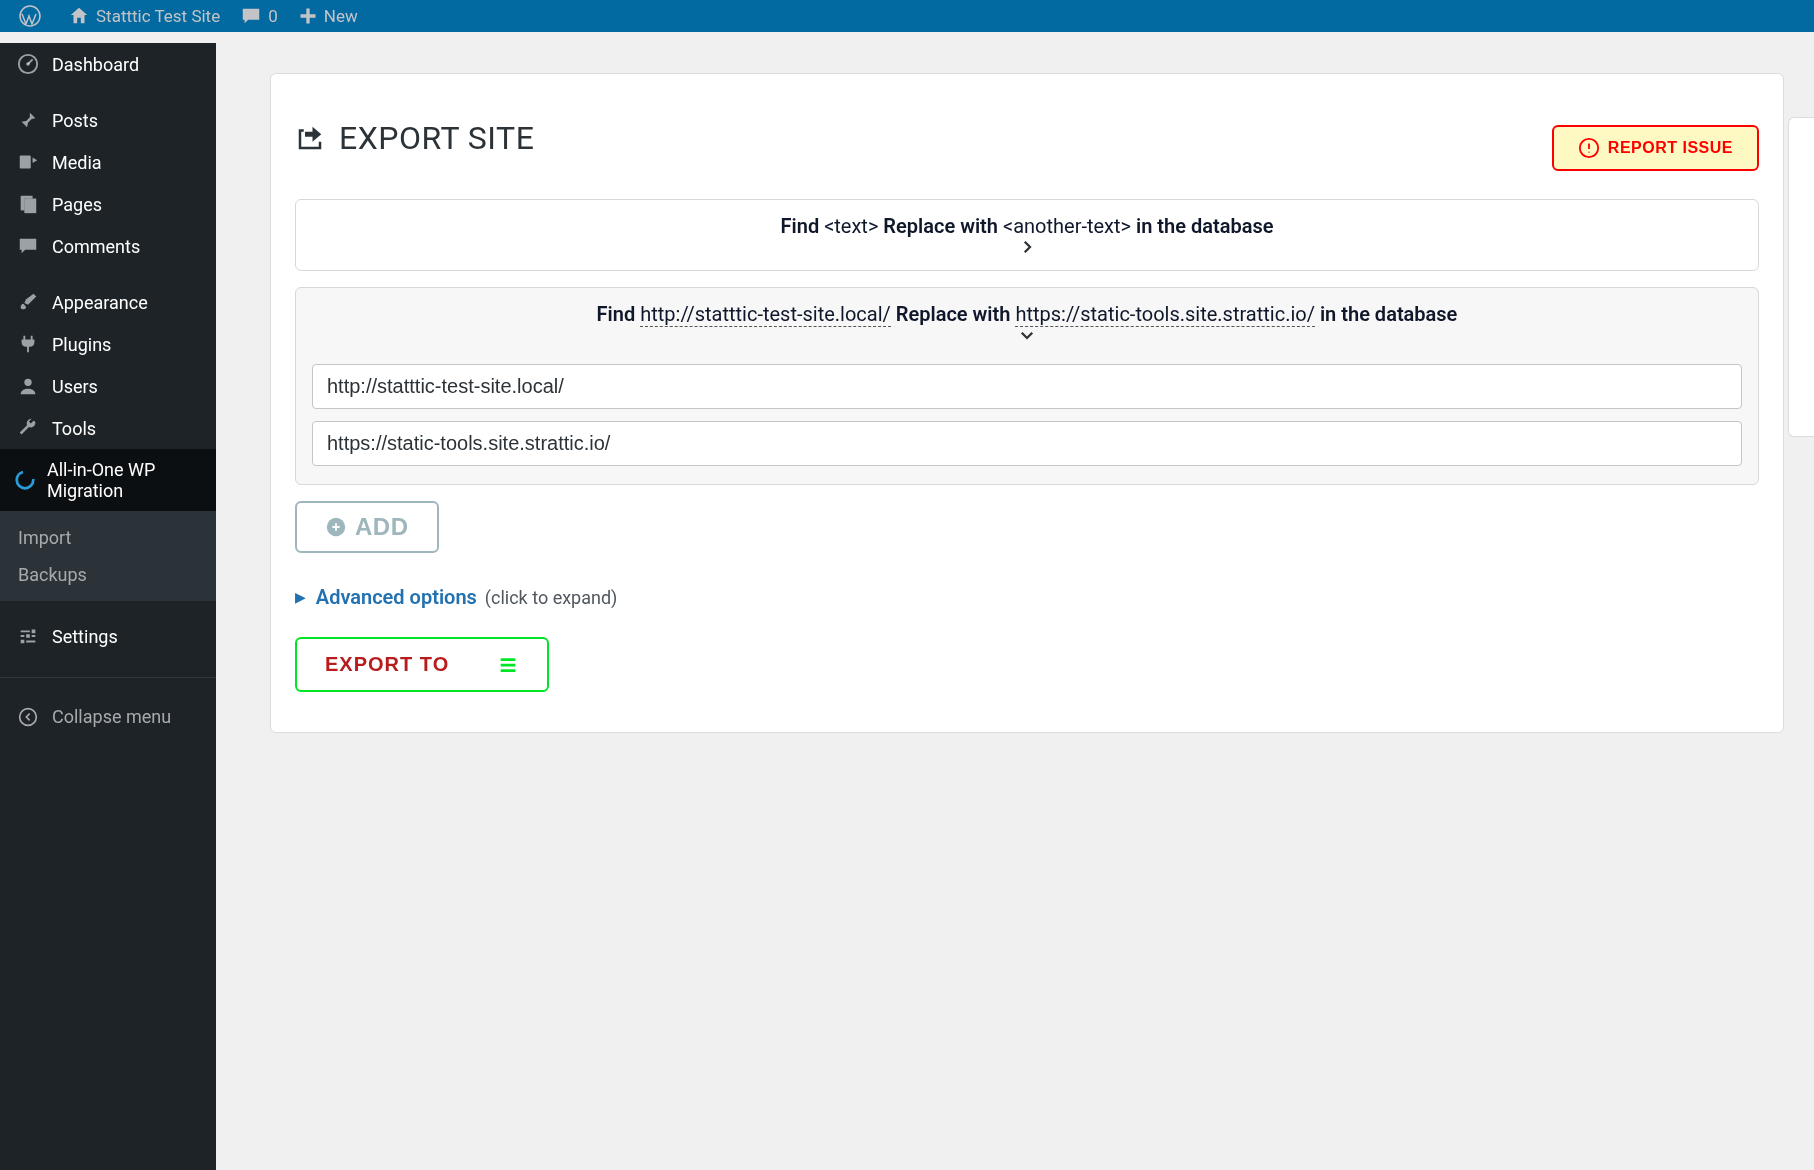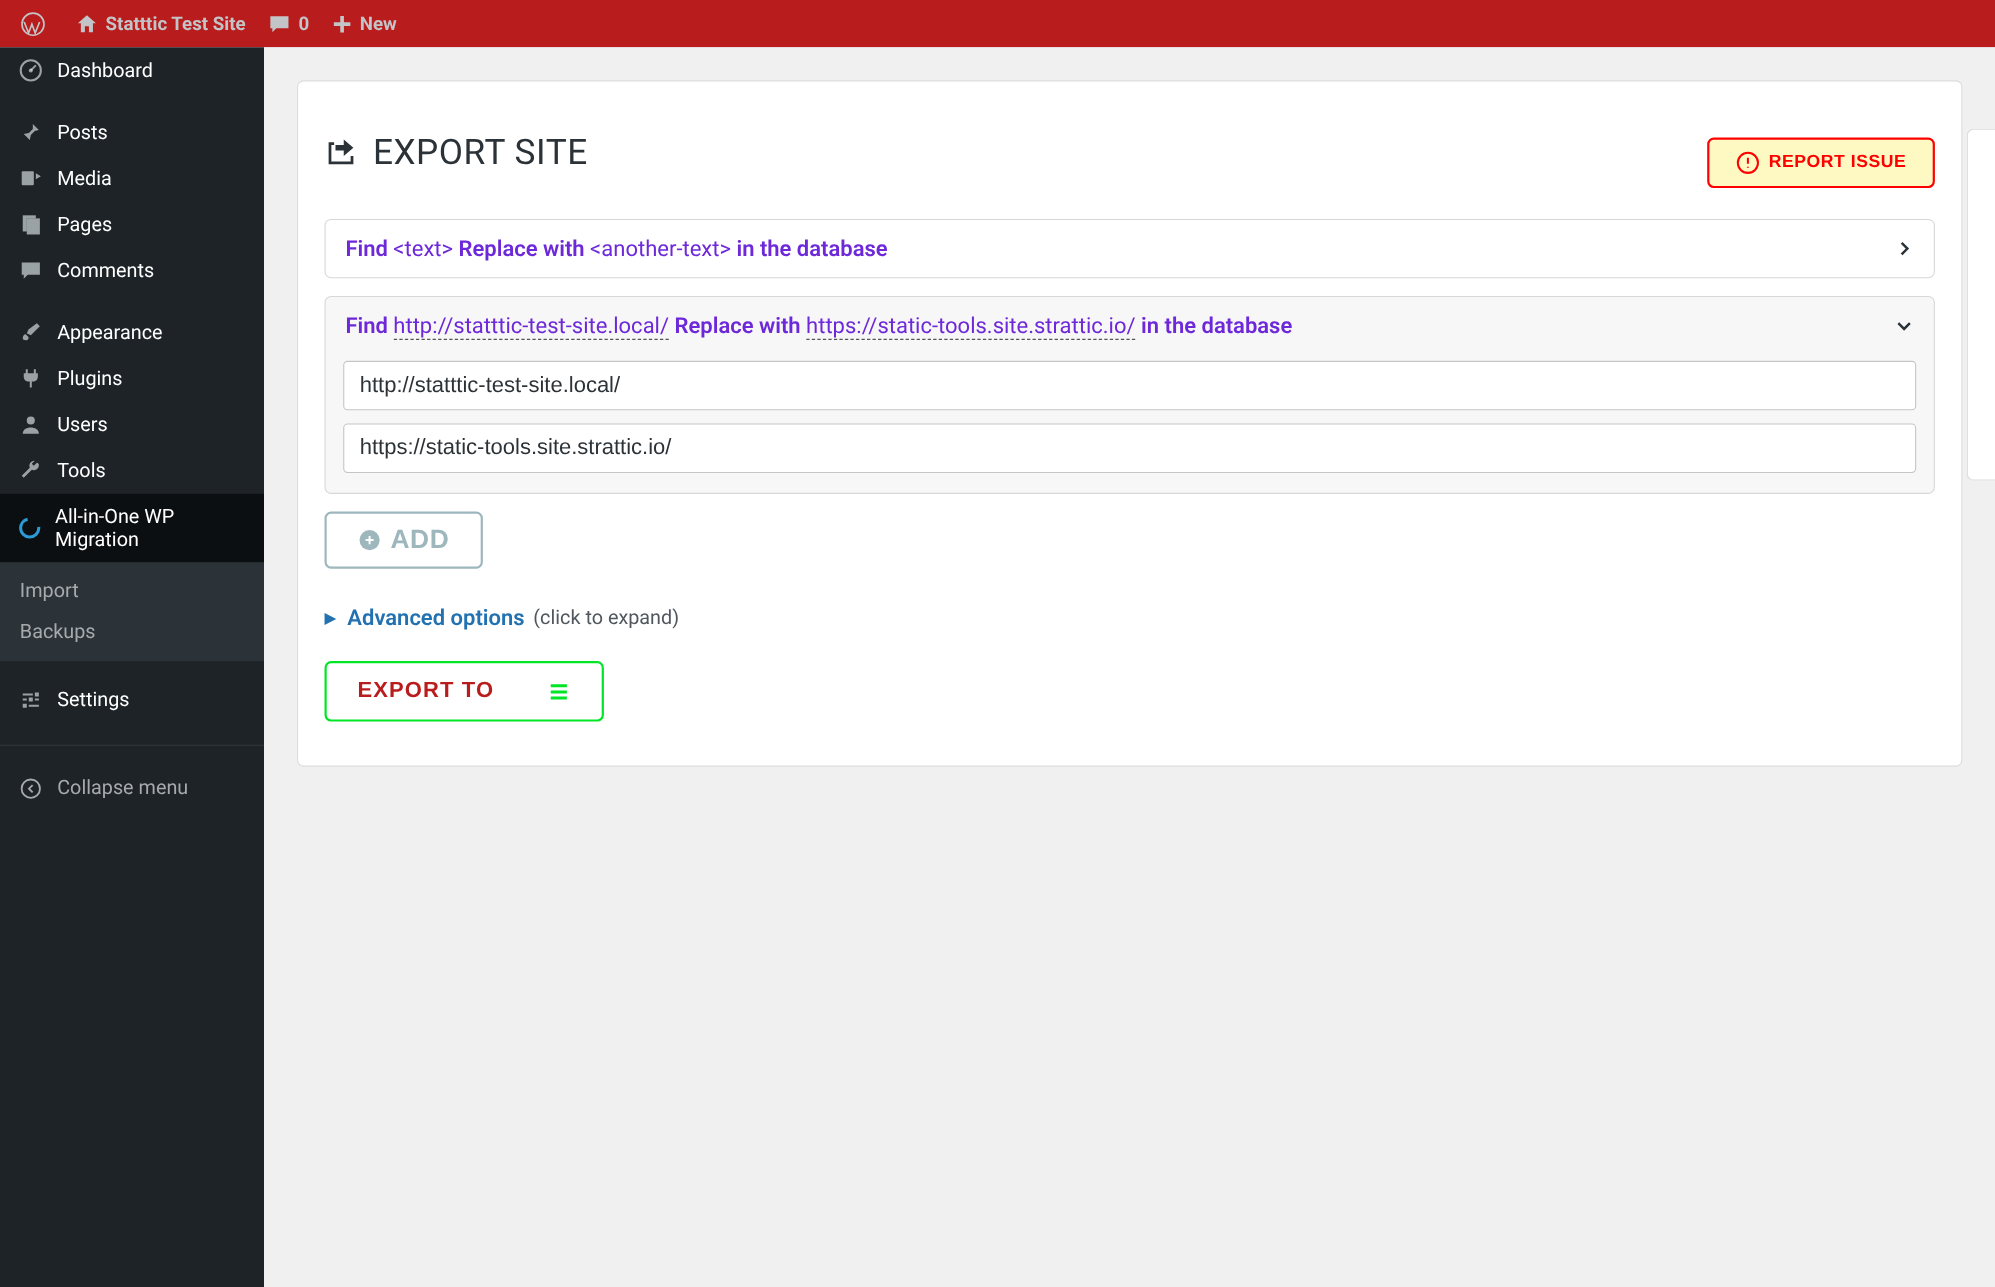--- a/index.html
+++ b/index.html
@@ -1,25 +1,25 @@
 <!DOCTYPE html>
 <html><head>
 <meta charset="utf-8">
 <style>
 * { margin: 0; padding: 0; box-sizing: border-box; }
 body { font-family: -apple-system, BlinkMacSystemFont, "Segoe UI", Roboto, sans-serif; background: #f0f0f1; width: 1814px; height: 1170px; overflow: hidden; }
 
 
-.adminbar { height: 43px; background: #b91c1c; color: #c3c4c7; display: flex; align-items: center; padding: 0 8px; font-size: 17px; font-weight: bold; }
+.adminbar { height: 32px; background: #0369a1; color: #c3c4c7; display: flex; align-items: center; padding: 0 8px; font-size: 17px; }
 .adminbar .ab-item { display: flex; align-items: center; padding: 0 10px; color: #c3c4c7; cursor: pointer; height: 43px; }
 .adminbar .ab-icon { margin-right: 6px; display: flex; align-items: center; }
 .adminbar .ab-label { font-size: 17px; }
 
 
-.sidebar { position: absolute; top: 43px; left: 0; width: 240px; bottom: 0; background: #1d2327; color: #c3c4c7; font-size: 18px; }
+.sidebar { position: absolute; top: 43px; left: 0; width: 216px; bottom: 0; background: #1d2327; color: #c3c4c7; font-size: 18px; }
 .menu-item { display: flex; align-items: center; padding: 10px 14px; cursor: pointer; color: #fff; }
 .menu-item .micon { width: 28px; display: flex; justify-content: center; margin-right: 10px; color: rgba(240,246,252,0.6); }
 .menu-item.current { background: #0c0f12; color: #fff; position: relative; }
 .menu-item.current::after { content: ''; position: absolute; right: -8px; top: 50%; transform: translateY(-50%); border: 8px solid transparent; border-right-color: #f0f0f1; }
 .menu-sep { height: 14px; }
 .submenu { background: #2c3338; padding: 8px 0; }
 .submenu .sub-item { padding: 8px 14px 8px 18px; cursor: pointer; color: #a7aaad; font-size: 18px; }
 .submenu .sub-item.current { color: #fff; font-weight: 600; }
 .collapse-item { display: flex; align-items: center; padding: 28px 14px; cursor: pointer; color: #a7aaad; border-top: 1px solid #32373c; margin-top: 20px; }
 .collapse-item .micon { width: 28px; display: flex; justify-content: center; margin-right: 10px; }
@@ -29,21 +29,21 @@
 .panel { background: #fff; border: 1px solid #dcdcde; border-radius: 6px; padding: 30px 24px 40px; }
 
 .panel-header { display: flex; justify-content: space-between; align-items: center; margin-bottom: 28px; }
 .panel-title { display: flex; align-items: center; font-size: 32px; font-weight: 400; color: #2c3338; letter-spacing: 0.5px; }
 .panel-title .ticon { margin-right: 14px; }
 .report-btn { border: 2px solid #ff0000; color: #ff0000; background: #fef9c3; padding: 10px 24px; border-radius: 6px; font-weight: 700; font-size: 16px; display: flex; align-items: center; cursor: pointer; letter-spacing: 0.5px; margin-top: 21px; }
 .report-btn .ricon { margin-right: 8px; }
 
 .accordion { border: 1px solid #d8d8d8; border-radius: 6px; margin-bottom: 16px; background: #f7f7f7; }
 .accordion.collapsed { background: #fff; }
-.accordion-header { display: flex; justify-content: space-between; align-items: center; padding: 14px 18px; cursor: pointer; font-size: 20px; color: #6d28d9; }
+.accordion-header { display: flex; justify-content: space-between; align-items: center; padding: 14px 18px; cursor: pointer; font-size: 20px; color: #0f172a; flex-direction: column; }
 .accordion-header .find-text { font-weight: 600; }
 .accordion-header .placeholder-text { font-weight: 400; }
 .accordion-header .url-text { font-weight: 400; border-bottom: 1px dashed #555; }
 .accordion-body { padding: 6px 16px 18px; }
 .accordion-body input { width: 100%; padding: 10px 14px; font-size: 20px; border: 1px solid #c5c5c5; border-radius: 4px; margin-bottom: 12px; background: #fff; color: #2c3338; }
 .accordion-body input:last-child { margin-bottom: 0; }
 
 .add-btn { border: 2px solid #9eb7bd; color: #9eb7bd; background: #fff; padding: 10px 28px; border-radius: 6px; font-weight: 700; font-size: 24px; display: flex; align-items: center; cursor: pointer; margin-top: 12px; letter-spacing: 0.5px; }
 .add-btn .aicon { margin-right: 8px; font-size: 22px; }
 

